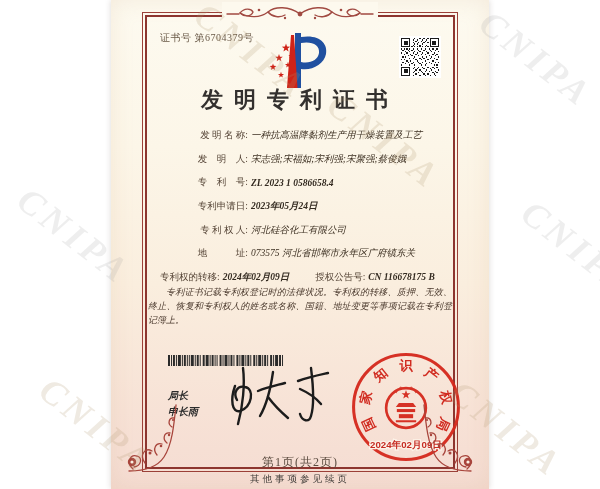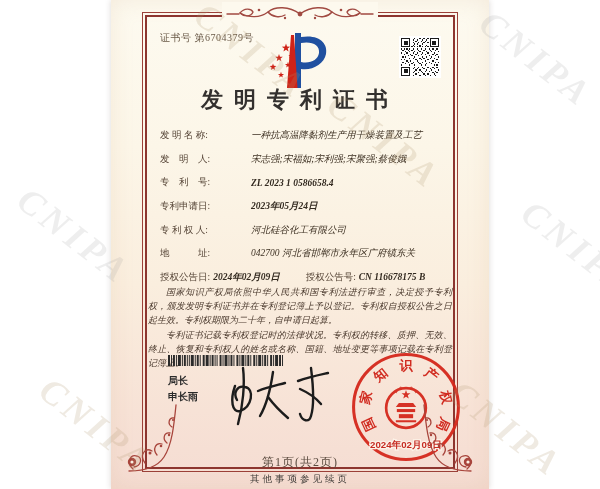--- a/index.html
+++ b/index.html
@@ -20,31 +20,31 @@
   .corner.right{right:12px;transform:scaleX(-1);}
   
   .certno{position:absolute;left:49px;top:31px;font-size:10px;color:#6a5a48;letter-spacing:.5px;}
   .logo{position:absolute;left:151px;top:31px;}
   .qr{position:absolute;left:288px;top:36px;width:42px;height:42px;background:#ffffff;padding:2px;box-sizing:border-box;}
   .title{position:absolute;left:31px;right:31px;top:85px;text-align:center;font-size:22px;font-weight:700;
          color:#33302e;letter-spacing:11px;padding-left:0;}
   
   .fields{position:absolute;left:49px;right:36px;top:124px;font-size:9.5px;color:#4f3f33;}
   .frow{height:23.6px;display:flex;align-items:center;white-space:nowrap;}
-  .flabel{display:inline-block;min-width:88px;color:#554436;}
+  .flabel{display:inline-block;min-width:88px;color:#554436;text-align:right;}
   .fvalue{color:#3d3022;margin-left:3px;font-style:italic;}
   .fvalue.num{font-weight:700;color:#332a20;}
   .pair2{margin-left:26px;}
   
   .paras{position:absolute;left:37px;right:37px;top:285px;font-size:9px;line-height:14.2px;
          color:#4a392d;text-align:justify;font-style:italic;}
   .paras p{margin:0;text-indent:2em;}
   
   .barcode{position:absolute;left:57px;top:355px;width:117px;height:11px;}
-  .signer{position:absolute;left:57px;top:373px;font-size:10px;font-weight:700;color:#2b2b2b;line-height:16px;}
+  .signer{position:absolute;left:57px;top:388px;font-size:10px;font-weight:700;color:#2b2b2b;line-height:16px;font-style:italic;}
   .signature{position:absolute;left:110px;top:358px;}
   .seal{position:absolute;left:239px;top:351px;opacity:.95;}
   .pageinfo{position:absolute;left:31px;right:31px;top:454px;text-align:center;font-size:12px;color:#5c4c40;letter-spacing:1px;}
   .footnote{position:absolute;left:0;right:0;top:473px;text-align:center;font-size:9.5px;color:#3f3b37;letter-spacing:3px;}
   
   .wm{position:absolute;font-size:36px;font-style:italic;font-weight:700;letter-spacing:5px;
       color:rgba(176,148,108,.20);transform:rotate(38deg);white-space:nowrap;pointer-events:none;}
   .wm.gray{color:rgba(150,150,150,.16);}
 </style>
 </head>
@@ -128,32 +128,31 @@
       <div class="frow">
         <span class="flabel">专利申请日:</span>
         <span class="fvalue num">2023年05月24日</span>
       </div>
       <div class="frow">
         <span class="flabel">专 利 权 人:</span>
         <span class="fvalue">河北硅谷化工有限公司</span>
       </div>
       <div class="frow">
         <span class="flabel">地　　　址:</span>
-        <span class="fvalue">042700 河北省邯郸市永年区广府镇东关</span>
-      </div>
-      <div class="frow">
-        <span class="flabel" style="min-width:0">授权公告日:</span>
+        <span class="fvalue">073575 河北省邯郸市永年区广府镇东关</span>
+      </div>
+      <div class="frow">
+        <span class="flabel" style="min-width:0">专利权的转移:</span>
         <span class="fvalue num">2024年02月09日</span>
         <span class="flabel pair2" style="min-width:0">授权公告号:</span>
         <span class="fvalue num">CN 116678175 B</span>
       </div>
     </div>
 
     <div class="paras">
-      <p>国家知识产权局依照中华人民共和国专利法进行审查，决定授予专利权，颁发发明专利证书并在专利登记簿上予以登记。专利权自授权公告之日起生效。专利权期限为二十年，自申请日起算。</p>
       <p>专利证书记载专利权登记时的法律状况。专利权的转移、质押、无效、终止、恢复和专利权人的姓名或名称、国籍、地址变更等事项记载在专利登记簿上。</p>
     </div>
 
     <svg class="barcode" viewBox="0 0 118 11" preserveAspectRatio="none">
       <path fill="#2a2a2a" d="M0 0h2v11h-2z M3 0h1v11h-1z M5 0h2v11h-2z M8 0h1v11h-1z M10 0h3v11h-3z M14 0h1v11h-1z M16 0h2v11h-2z M19 0h1v11h-1z M21 0h1v11h-1z M23 0h3v11h-3z M27 0h1v11h-1z M29 0h2v11h-2z M32 0h1v11h-1z M35 0h2v11h-2z M38 0h3v11h-3z M42 0h1v11h-1z M44 0h2v11h-2z M47 0h1v11h-1z M49 0h1v11h-1z M52 0h2v11h-2z M55 0h1v11h-1z M57 0h3v11h-3z M61 0h1v11h-1z M63 0h2v11h-2z M66 0h1v11h-1z M69 0h2v11h-2z M72 0h1v11h-1z M74 0h3v11h-3z M78 0h1v11h-1z M80 0h2v11h-2z M83 0h1v11h-1z M86 0h2v11h-2z M89 0h1v11h-1z M91 0h3v11h-3z M95 0h1v11h-1z M97 0h2v11h-2z M100 0h1v11h-1z M103 0h2v11h-2z M106 0h1v11h-1z M108 0h3v11h-3z M112 0h2v11h-2z M115 0h1v11h-1z"></path>
     </svg>
 
     <div class="signer">
       <div>局长</div>
       <div>申长雨</div>

